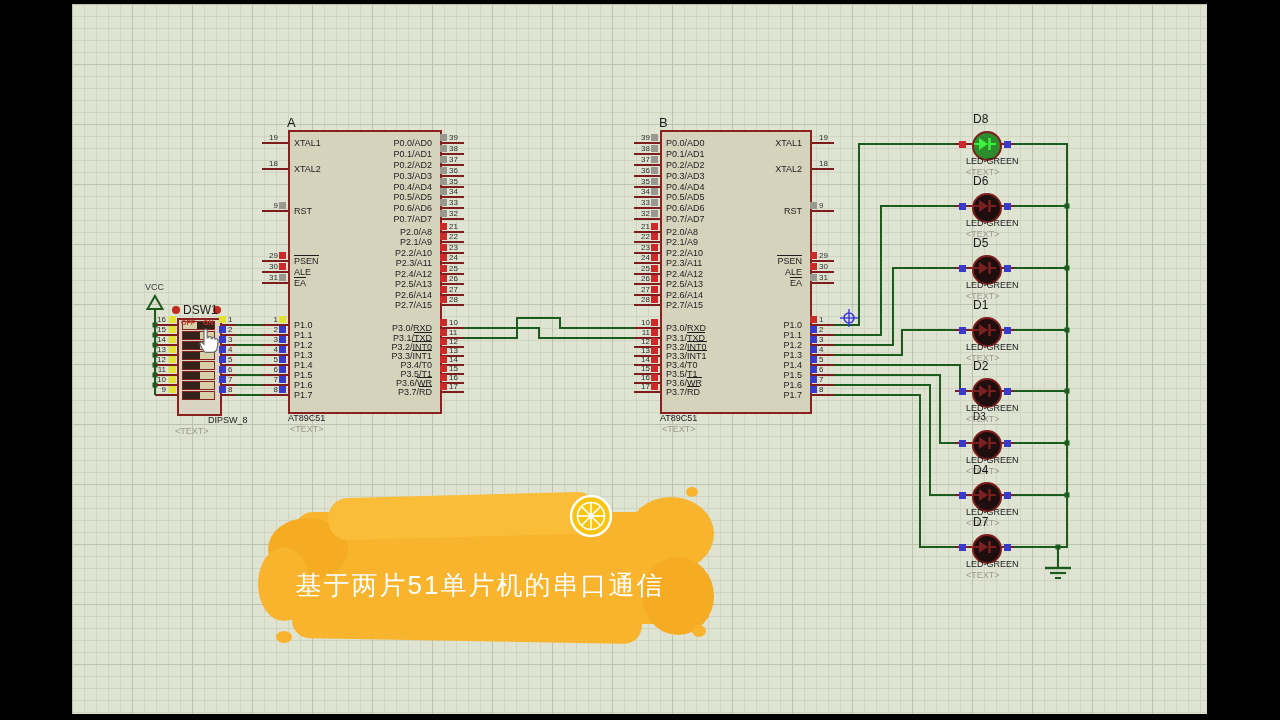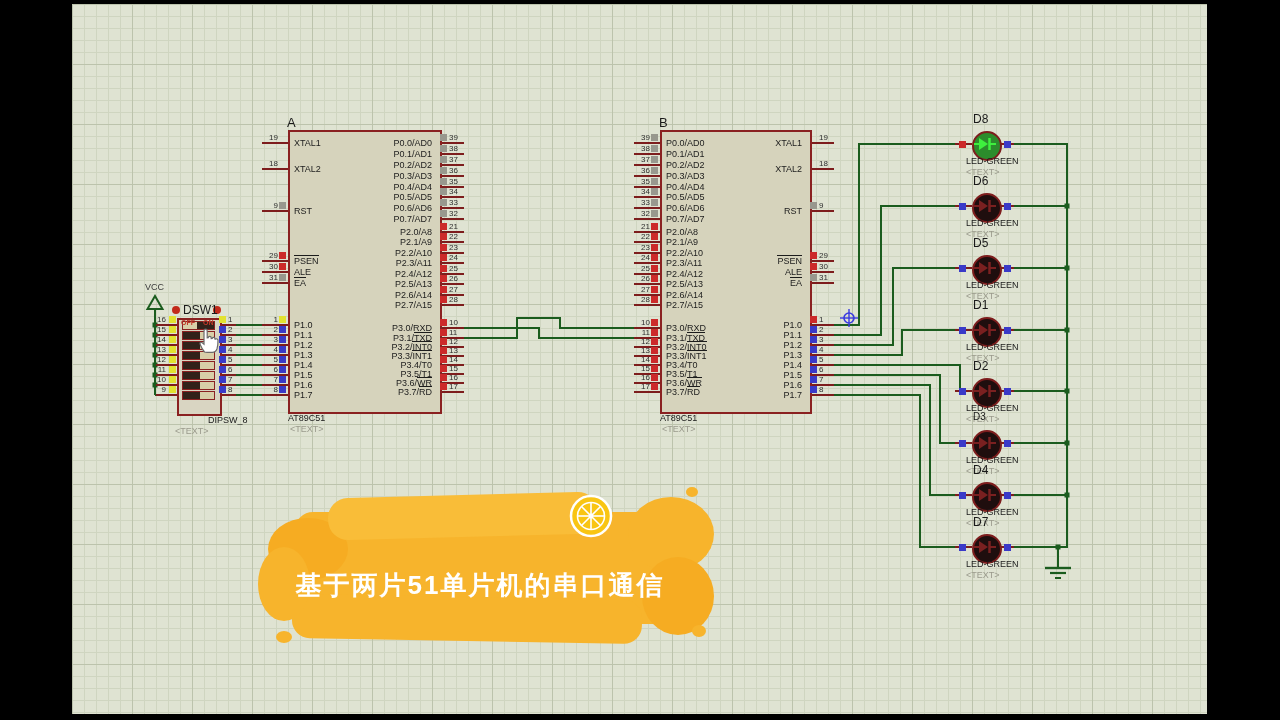--- a/index.html
+++ b/index.html
@@ -31,21 +31,21 @@
             border:2px solid #7d1d1d;z-index:4;}
   .dip-row{position:absolute;border:1px solid #8a2121;background:#d8cfa8;z-index:5;}
   .knob{position:absolute;top:0;width:55%;height:100%;background:#32221a;}
   .dsw-tiny{position:absolute;font-size:7px;color:#c03a2a;font-weight:bold;z-index:6;}
   #banner{position:absolute;left:240px;top:485px;width:480px;height:175px;z-index:20;}
   .blob{position:absolute;background:#f7b42c;}
   #vlog-text{position:absolute;left:110px;top:15px;width:240px;text-align:center;
      font-family:"DejaVu Serif",serif;font-style:italic;font-weight:bold;
      font-size:31px;color:#fff;z-index:22;}
   #banner-title{position:absolute;left:45px;top:83px;width:390px;text-align:center;
-     font-size:26px;font-weight:bold;color:#fff;letter-spacing:2px;z-index:22;
+     font-size:26px;font-weight:normal;color:#fff;letter-spacing:2px;z-index:22;
      font-family:"Liberation Sans",sans-serif;}
   #lemon{position:absolute;left:328px;top:8px;z-index:22;}
   #cursor{position:absolute;left:196px;top:324px;z-index:30;}
   #vcc-label{position:absolute;left:145px;top:282px;font-size:9px;color:#3a3a3a;z-index:4;}
 </style>
 </head>
 <body>
 
 <div id="stage">
   <div id="canvas"></div>

